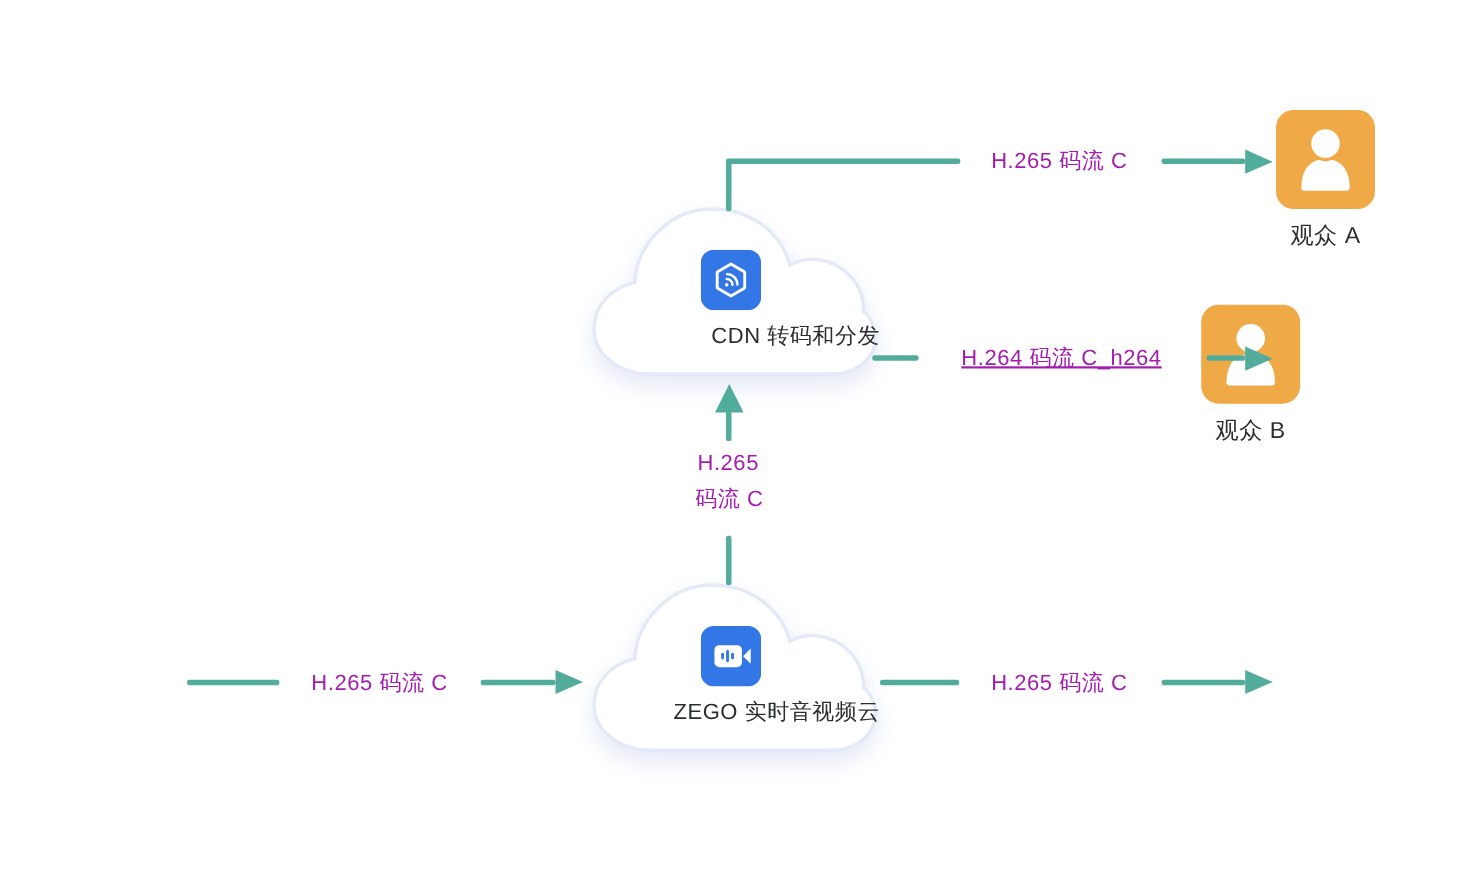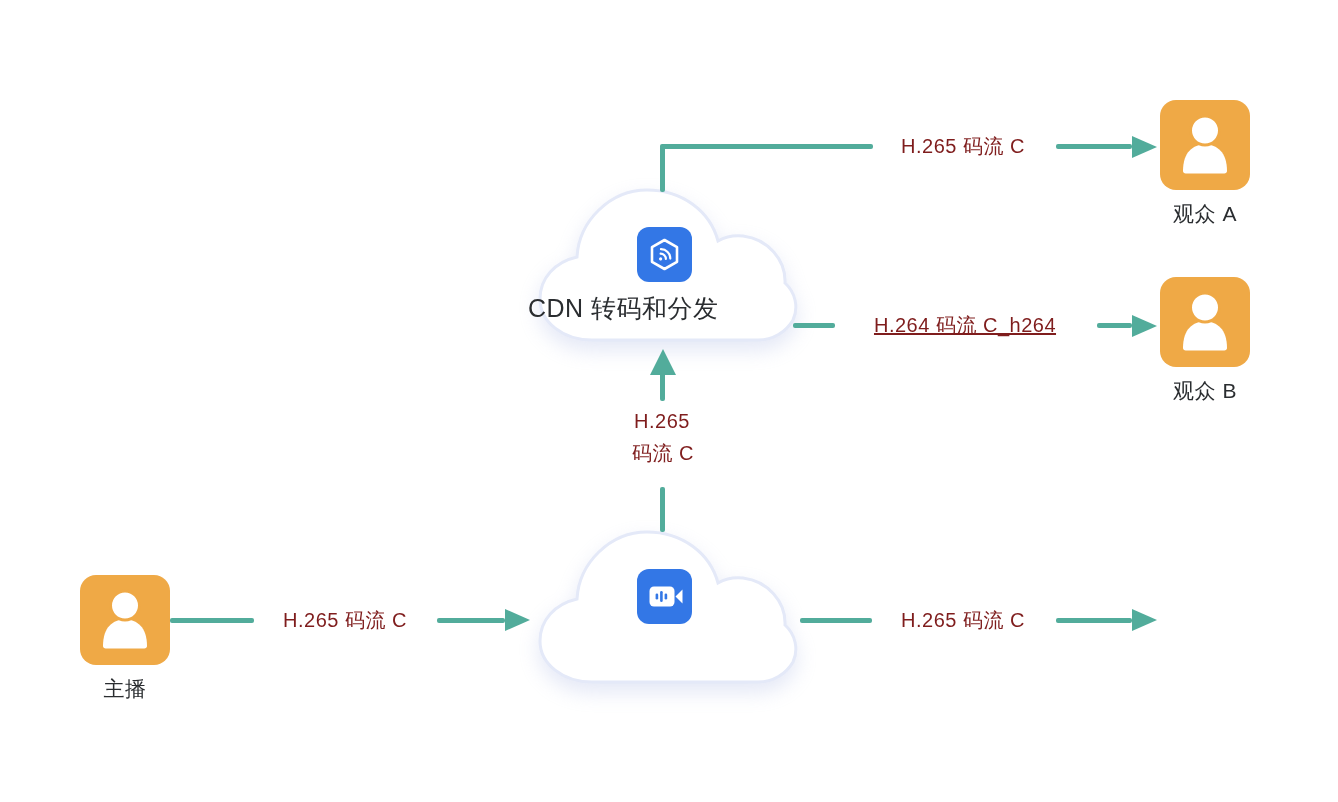--- a/index.html
+++ b/index.html
@@ -5,39 +5,39 @@
   html,body{margin:0;padding:0;background:#fff;}
   .canvas{
     position:relative;width:1338px;height:802px;background:#ffffff;overflow:hidden;
     font-family:"Liberation Sans","DejaVu Sans",sans-serif;color:#2f3133;
   }
   
   .cloud{position:absolute;width:272px;height:166px;}
   .cloud svg.cloud-shape{position:absolute;left:0;top:0;filter:drop-shadow(0 9px 10px rgba(188,198,232,.40));}
   .cloud .cloud-icon{position:absolute;left:109px;top:47px;width:55px;height:55px;}
   .cloud .cloud-label{
-    position:absolute;left:0;top:112px;width:100%;text-align:left;
-    font-size:25px;font-weight:500;color:#2a2d30;letter-spacing:.5px;white-space:nowrap;
+    position:absolute;left:0;top:112px;width:100%;text-align:right;
+    font-size:20px;font-weight:500;color:#2a2d30;letter-spacing:.5px;white-space:nowrap;
   }
   
   .person{position:absolute;width:90px;border-radius:32px;}
   .person .person-icon{width:90px;height:90px;border-radius:16px;background:#EFA946;}
   .person .person-label{
     position:absolute;top:100px;left:50%;transform:translateX(-50%);
     font-size:21px;font-weight:500;color:#2a2d30;white-space:nowrap;letter-spacing:.5px;
   }
   
   .hseg{position:absolute;height:5px;background:#52AC9B;border-radius:2px;}
   .vseg{position:absolute;width:5px;background:#52AC9B;border-radius:2px;}
   .ah-right{position:absolute;width:0;height:0;border-style:solid;
     border-width:11px 0 11px 25px;border-color:transparent transparent transparent #52AC9B;}
   .ah-up{position:absolute;width:0;height:0;border-style:solid;
     border-width:0 13px 26px 13px;border-color:transparent transparent #52AC9B transparent;}
   .edge-label{
-    position:absolute;transform:translateX(-50%);font-size:20px;color:#7f1d1d;
+    position:absolute;transform:translateX(-50%);font-size:20px;color:#a21caf;
     white-space:nowrap;letter-spacing:.5px;
   }
 </style>
 </head>
 <body>
 
 <div class="canvas">
 
   <div class="cloud" style="left:528px;top:180px;">
     <svg class="cloud-shape" width="272" height="166" viewBox="0 0 272 166">
@@ -70,43 +70,35 @@
         <rect width="55" height="55" rx="12" fill="#3377E6"></rect>
         <rect x="12.5" y="17.5" width="25" height="20" rx="4.5" fill="#ffffff"></rect>
         <g fill="#3377E6">
           <rect x="18.6" y="24.5" width="2.6" height="6" rx="1.3"></rect>
           <rect x="23.1" y="22" width="2.6" height="11" rx="1.3"></rect>
           <rect x="27.6" y="24.5" width="2.6" height="6" rx="1.3"></rect>
         </g>
         <path d="M45.5 20.5 L45.5 34.5 L38.5 27.5 Z" fill="#ffffff"></path>
       </svg>
     </div>
+    <div class="cloud-label">ZEGO 实时音视频云</div>
   </div>
 
-  <div class="person" style="left:80px;top:575px;">
-    <div class="person-icon">
-      <svg width="90" height="90" viewBox="0 0 90 90">
-        <path d="M23 71 C23 52 33 44.5 45 44.5 C57 44.5 67 52 67 71 C67 72.5 65.8 73.5 64.3 73.5 L25.7 73.5 C24.2 73.5 23 72.5 23 71 Z" fill="#ffffff"></path>
-        <circle cx="45" cy="30.5" r="14.5" fill="#ffffff" stroke="#EFA946" stroke-width="3"></circle>
-      </svg>
-    </div>
-    <div class="person-label">主播</div>
-  </div>
 
   <div class="person" style="left:1160px;top:100px;">
     <div class="person-icon">
       <svg width="90" height="90" viewBox="0 0 90 90">
         <path d="M23 71 C23 52 33 44.5 45 44.5 C57 44.5 67 52 67 71 C67 72.5 65.8 73.5 64.3 73.5 L25.7 73.5 C24.2 73.5 23 72.5 23 71 Z" fill="#ffffff"></path>
         <circle cx="45" cy="30.5" r="14.5" fill="#ffffff" stroke="#EFA946" stroke-width="3"></circle>
       </svg>
     </div>
     <div class="person-label">观众 A</div>
   </div>
 
-  <div class="person" style="left:1160px;top:277px;text-align:right;">
+  <div class="person" style="left:1092px;top:277px;text-align:right;">
     <div class="person-icon">
       <svg width="90" height="90" viewBox="0 0 90 90">
         <path d="M23 71 C23 52 33 44.5 45 44.5 C57 44.5 67 52 67 71 C67 72.5 65.8 73.5 64.3 73.5 L25.7 73.5 C24.2 73.5 23 72.5 23 71 Z" fill="#ffffff"></path>
         <circle cx="45" cy="30.5" r="14.5" fill="#ffffff" stroke="#EFA946" stroke-width="3"></circle>
       </svg>
     </div>
     <div class="person-label">观众 B</div>
   </div>
 
 

